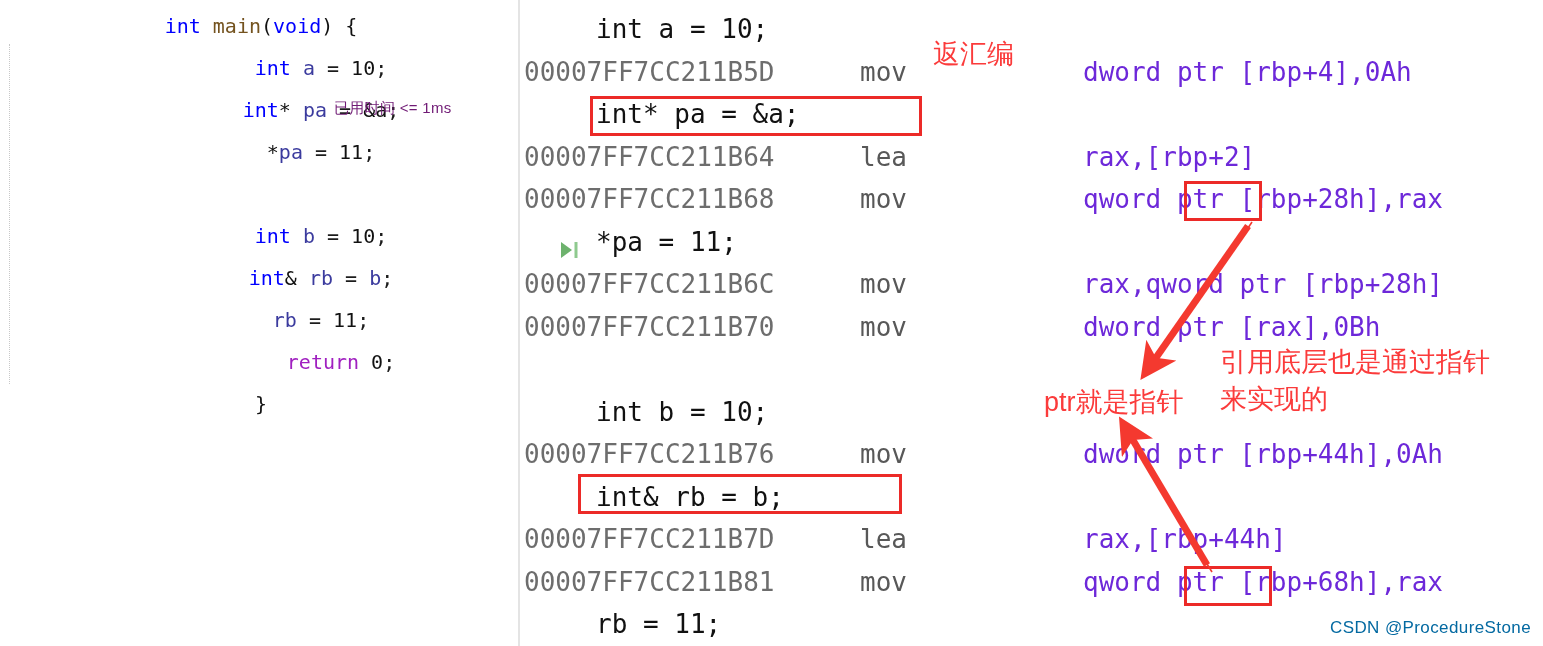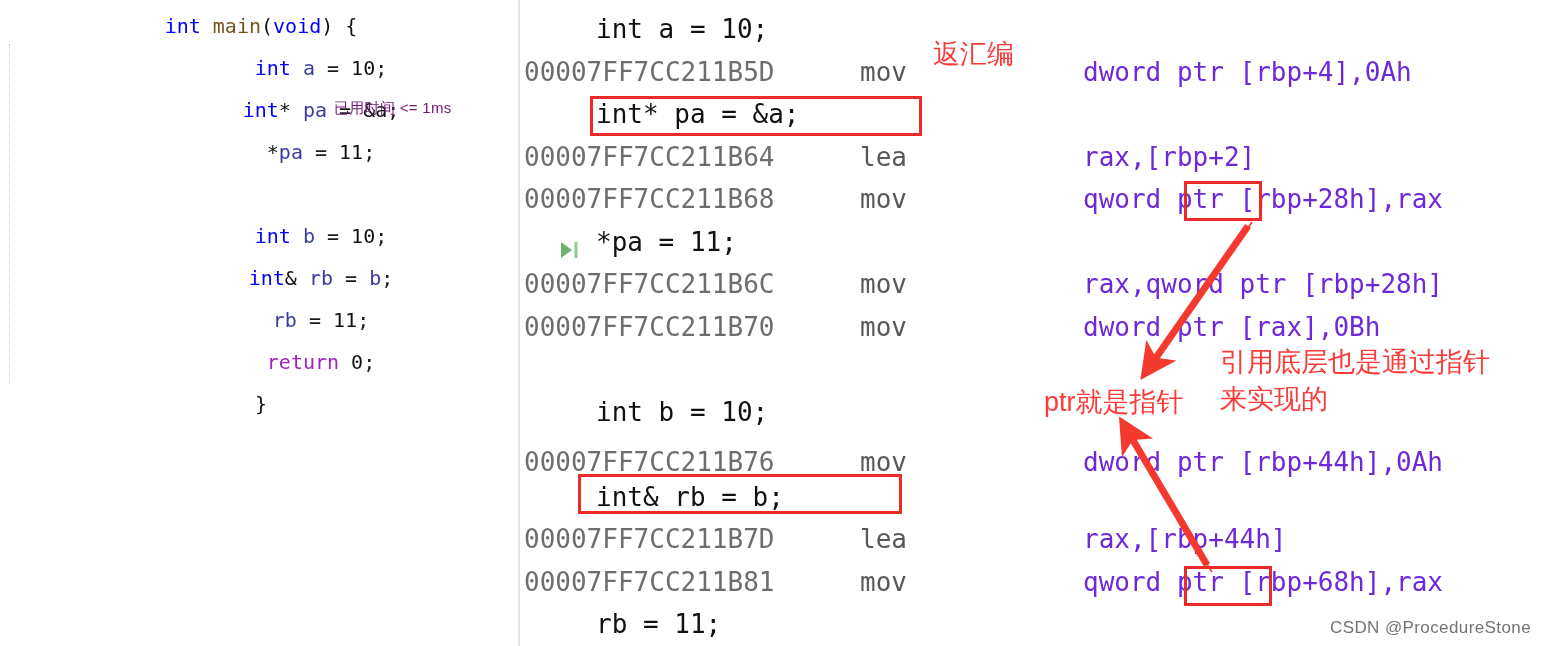--- a/index.html
+++ b/index.html
@@ -139,40 +139,40 @@
     pointer-events: none;
   }
 
   
   #watermark {
     position: absolute;
     right: 12px;
     bottom: 8px;
     font-family: "Liberation Sans", sans-serif;
     font-size: 17px;
-    color: #737373;
+    color: #0369a1;
     letter-spacing: 0.4px;
     white-space: pre;
   }
 </style>
 </head>
 <body>
 
 <div id="editor-pane">
   <div id="indent-guide"></div>
   <div id="source-lines">
       <div class="src-line" style="top: 5px; padding-left: 2px;"><span class="kw-type">int</span><span> </span><span class="fn-name">main</span><span class="punct">(</span><span class="kw-type">void</span><span class="punct">) {</span></div>
       <div class="src-line" style="top: 47px; padding-left: 62px;"><span class="kw-type">int</span><span> </span><span class="var-name">a</span><span> = </span><span class="num">10</span><span>;</span></div>
       <div class="src-line" style="top: 89px; padding-left: 62px;"><span class="kw-type">int</span><span class="punct">*</span><span> </span><span class="var-name">pa</span><span> = </span><span class="punct">&amp;a</span><span>;</span></div>
       <div class="src-line" style="top: 131px; padding-left: 62px;"><span class="punct">*</span><span class="var-name">pa</span><span> = </span><span class="num">11</span><span>;</span></div>
       <div class="src-line" style="top: 173px; padding-left: 62px;"></div>
       <div class="src-line" style="top: 215px; padding-left: 62px;"><span class="kw-type">int</span><span> </span><span class="var-name">b</span><span> = </span><span class="num">10</span><span>;</span></div>
       <div class="src-line" style="top: 257px; padding-left: 62px;"><span class="kw-type">int</span><span class="punct">&amp;</span><span> </span><span class="var-name">rb</span><span> = </span><span class="var-name">b</span><span>;</span></div>
       <div class="src-line" style="top: 299px; padding-left: 62px;"><span class="var-name">rb</span><span> = </span><span class="num">11</span><span>;</span></div>
-      <div class="src-line" style="top: 341px; padding-left: 62px;"><span class="kw-ctrl">return</span><span> </span><span class="num">0</span><span>;</span></div>
+      <div class="src-line" style="top: 341px; padding-left: 82px;"><span class="kw-ctrl">return</span><span> </span><span class="num">0</span><span>;</span></div>
       <div class="src-line" style="top: 383px; padding-left: 2px;"><span class="punct">}</span></div>
     </div>
   <div id="elapsed-hint">已用时间 &lt;= 1ms</div>
 </div>
 
 <div id="pane-divider"></div>
 
 <div id="disasm-pane">
   <div id="disasm-rows">
       <div class="dis-row" style="top: 8px;"><span class="dis-src">int a = 10;</span></div>
@@ -181,21 +181,21 @@
       <div class="dis-row" style="top: 135.5px;"><span class="dis-addr">00007FF7CC211B64</span><span class="dis-mnem">lea</span><span class="dis-ops">rax,[rbp+2]</span></div>
       <div class="dis-row" style="top: 178px;"><span class="dis-addr">00007FF7CC211B68</span><span class="dis-mnem">mov</span><span class="dis-ops">qword ptr [rbp+28h],rax</span></div>
       <div class="dis-row" style="top: 220.5px;"><span class="gutter-marker"><svg width="22" height="22" viewBox="0 0 22 22">
             <path d="M3 3 L14 11 L3 19 Z" fill="#6db26d"></path>
             <rect x="16.5" y="3" width="3" height="16" fill="#8fca8f"></rect>
           </svg></span><span class="dis-src">*pa = 11;</span></div>
       <div class="dis-row" style="top: 263px;"><span class="dis-addr">00007FF7CC211B6C</span><span class="dis-mnem">mov</span><span class="dis-ops">rax,qword ptr [rbp+28h]</span></div>
       <div class="dis-row" style="top: 305.5px;"><span class="dis-addr">00007FF7CC211B70</span><span class="dis-mnem">mov</span><span class="dis-ops">dword ptr [rax],0Bh</span></div>
       <div class="dis-row" style="top: 348px;"></div>
       <div class="dis-row" style="top: 390.5px;"><span class="dis-src">int b = 10;</span></div>
-      <div class="dis-row" style="top: 433px; margin-top: 8px;"><span class="dis-addr">00007FF7CC211B76</span><span class="dis-mnem">mov</span><span class="dis-ops">dword ptr [rbp+44h],0Ah</span></div>
+      <div class="dis-row" style="top: 433px;"><span class="dis-addr">00007FF7CC211B76</span><span class="dis-mnem">mov</span><span class="dis-ops">dword ptr [rbp+44h],0Ah</span></div>
       <div class="dis-row" style="top: 475.5px;"><span class="dis-src">int&amp; rb = b;</span></div>
       <div class="dis-row" style="top: 518px;"><span class="dis-addr">00007FF7CC211B7D</span><span class="dis-mnem">lea</span><span class="dis-ops">rax,[rbp+44h]</span></div>
       <div class="dis-row" style="top: 560.5px;"><span class="dis-addr">00007FF7CC211B81</span><span class="dis-mnem">mov</span><span class="dis-ops">qword ptr [rbp+68h],rax</span></div>
       <div class="dis-row" style="top: 603px;"><span class="dis-src">rb = 11;</span></div>
     </div>
 
   <div class="hl-box" style="left:70px; top:96px; width:332px; height:40px;"></div>
   <div class="hl-box" style="left:58px; top:474px; width:324px; height:40px;"></div>
 
   <div class="hl-box" style="left:664px; top:181px; width:78px; height:40px;"></div>

